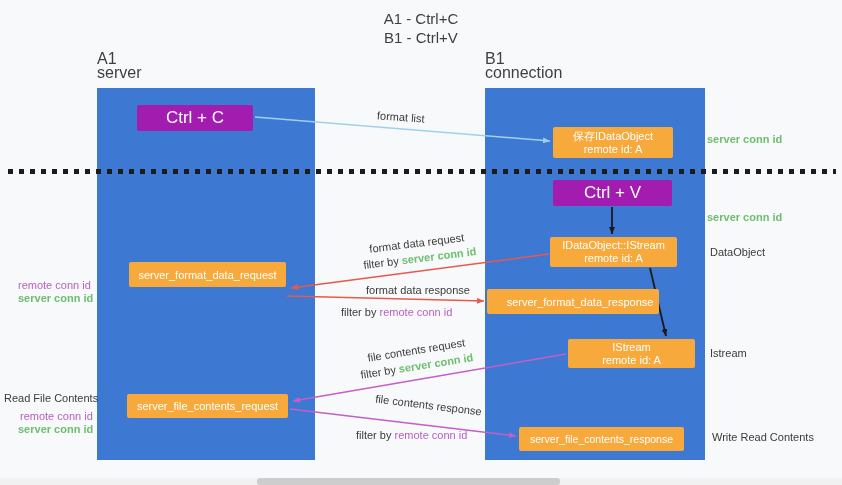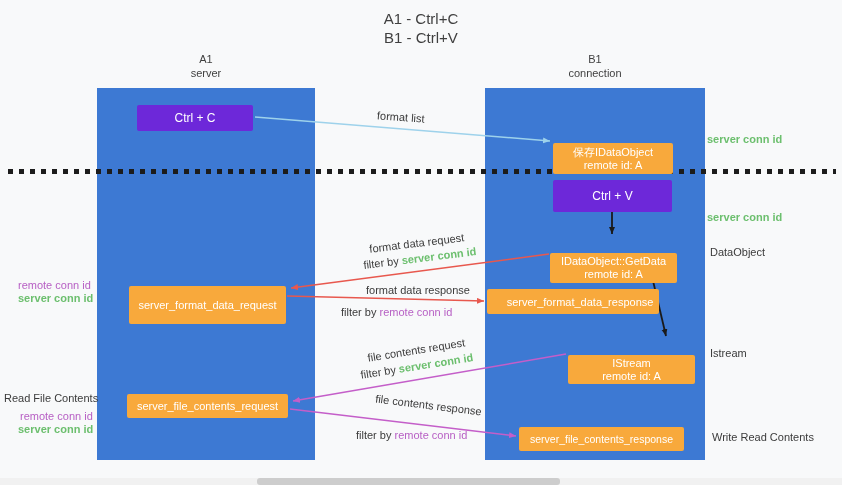--- a/index.html
+++ b/index.html
@@ -2,27 +2,27 @@
 <html><head>
 <meta charset="utf-8">
 <style>
   html,body{margin:0;padding:0;}
   .canvas{
     position:relative;width:842px;height:485px;background:#f8f9fa;
     font-family:"Liberation Sans",sans-serif;overflow:hidden;color:#3b3b3b;
   }
   .title{position:absolute;top:9px;left:0;right:0;text-align:center;
     font-size:15px;line-height:19px;color:#3f3f3f;}
-  .colhead{position:absolute;top:52px;text-align:center;font-size:11px;line-height:14px;color:#3f3f3f;}
+  .colhead{position:absolute;top:52px;font-size:16px;line-height:14px;color:#3f3f3f;}
   .lane{position:absolute;top:88px;height:372px;background:#3d79d3;}
   .box{position:absolute;display:flex;align-items:center;justify-content:center;
     color:#fff;text-align:center;border-radius:2px;font-size:11px;white-space:nowrap;}
-  .green{background:#6d28d9;font-size:12px;}
+  .green{background:#a21caf;font-size:17px;}
   .orange{background:#f8a93c;}
-  .two-line{flex-direction:column;line-height:13px;margin-top:16px;}
+  .two-line{flex-direction:column;line-height:13px;}
   .lbl{position:absolute;font-size:11px;color:#3b3b3b;white-space:nowrap;}
   .green-t{color:#6cbf6e;font-weight:bold;}
   .purple-t{color:#b75fc4;font-weight:normal;}
   .dotline{position:absolute;left:8px;right:6px;top:169px;height:5px;
     background:repeating-linear-gradient(90deg,#1c1c1c 0 5px,transparent 5px 11px);}
   .arrows{position:absolute;left:0;top:0;width:842px;height:485px;pointer-events:none;}
   .scroll-track{position:absolute;left:0;right:0;bottom:0;height:7px;background:#f1f1f1;}
   .scroll-thumb{position:absolute;left:257px;bottom:0;width:303px;height:7px;background:#cdcdcd;border-radius:3px;}
 </style>
 </head>
@@ -75,30 +75,30 @@
 
   <div class="box green" style="left:137px;top:105px;width:116px;height:26px;">
     <span>Ctrl + C</span>
   </div>
 
   <div class="box orange two-line" style="left:553px;top:127px;width:120px;height:31px;">
     <span>保存IDataObject</span>
     <span>remote id: A</span>
   </div>
 
-  <div class="box green" style="left:553px;top:180px;width:119px;height:32px;">
+  <div class="box green" style="left:553px;top:180px;width:119px;height:26px;">
     <span>Ctrl + V</span>
   </div>
 
   <div class="box orange two-line" style="left:550px;top:237px;width:127px;height:30px;">
-    <span>IDataObject::GetData</span>
+    <span>IDataObject::IStream</span>
     <span>remote id: A</span>
   </div>
 
-  <div class="box orange" style="left:129px;top:286px;width:157px;height:38px;">
+  <div class="box orange" style="left:129px;top:262px;width:157px;height:25px;">
     <span>server_format_data_request</span>
   </div>
 
   <div class="box orange" style="left:487px;top:289px;width:158px;height:25px;padding-left:14px;">
     <span>server_format_data_response</span>
   </div>
 
   <div class="box orange two-line" style="left:568px;top:339px;width:127px;height:29px;">
     <span>IStream</span>
     <span>remote id: A</span>

